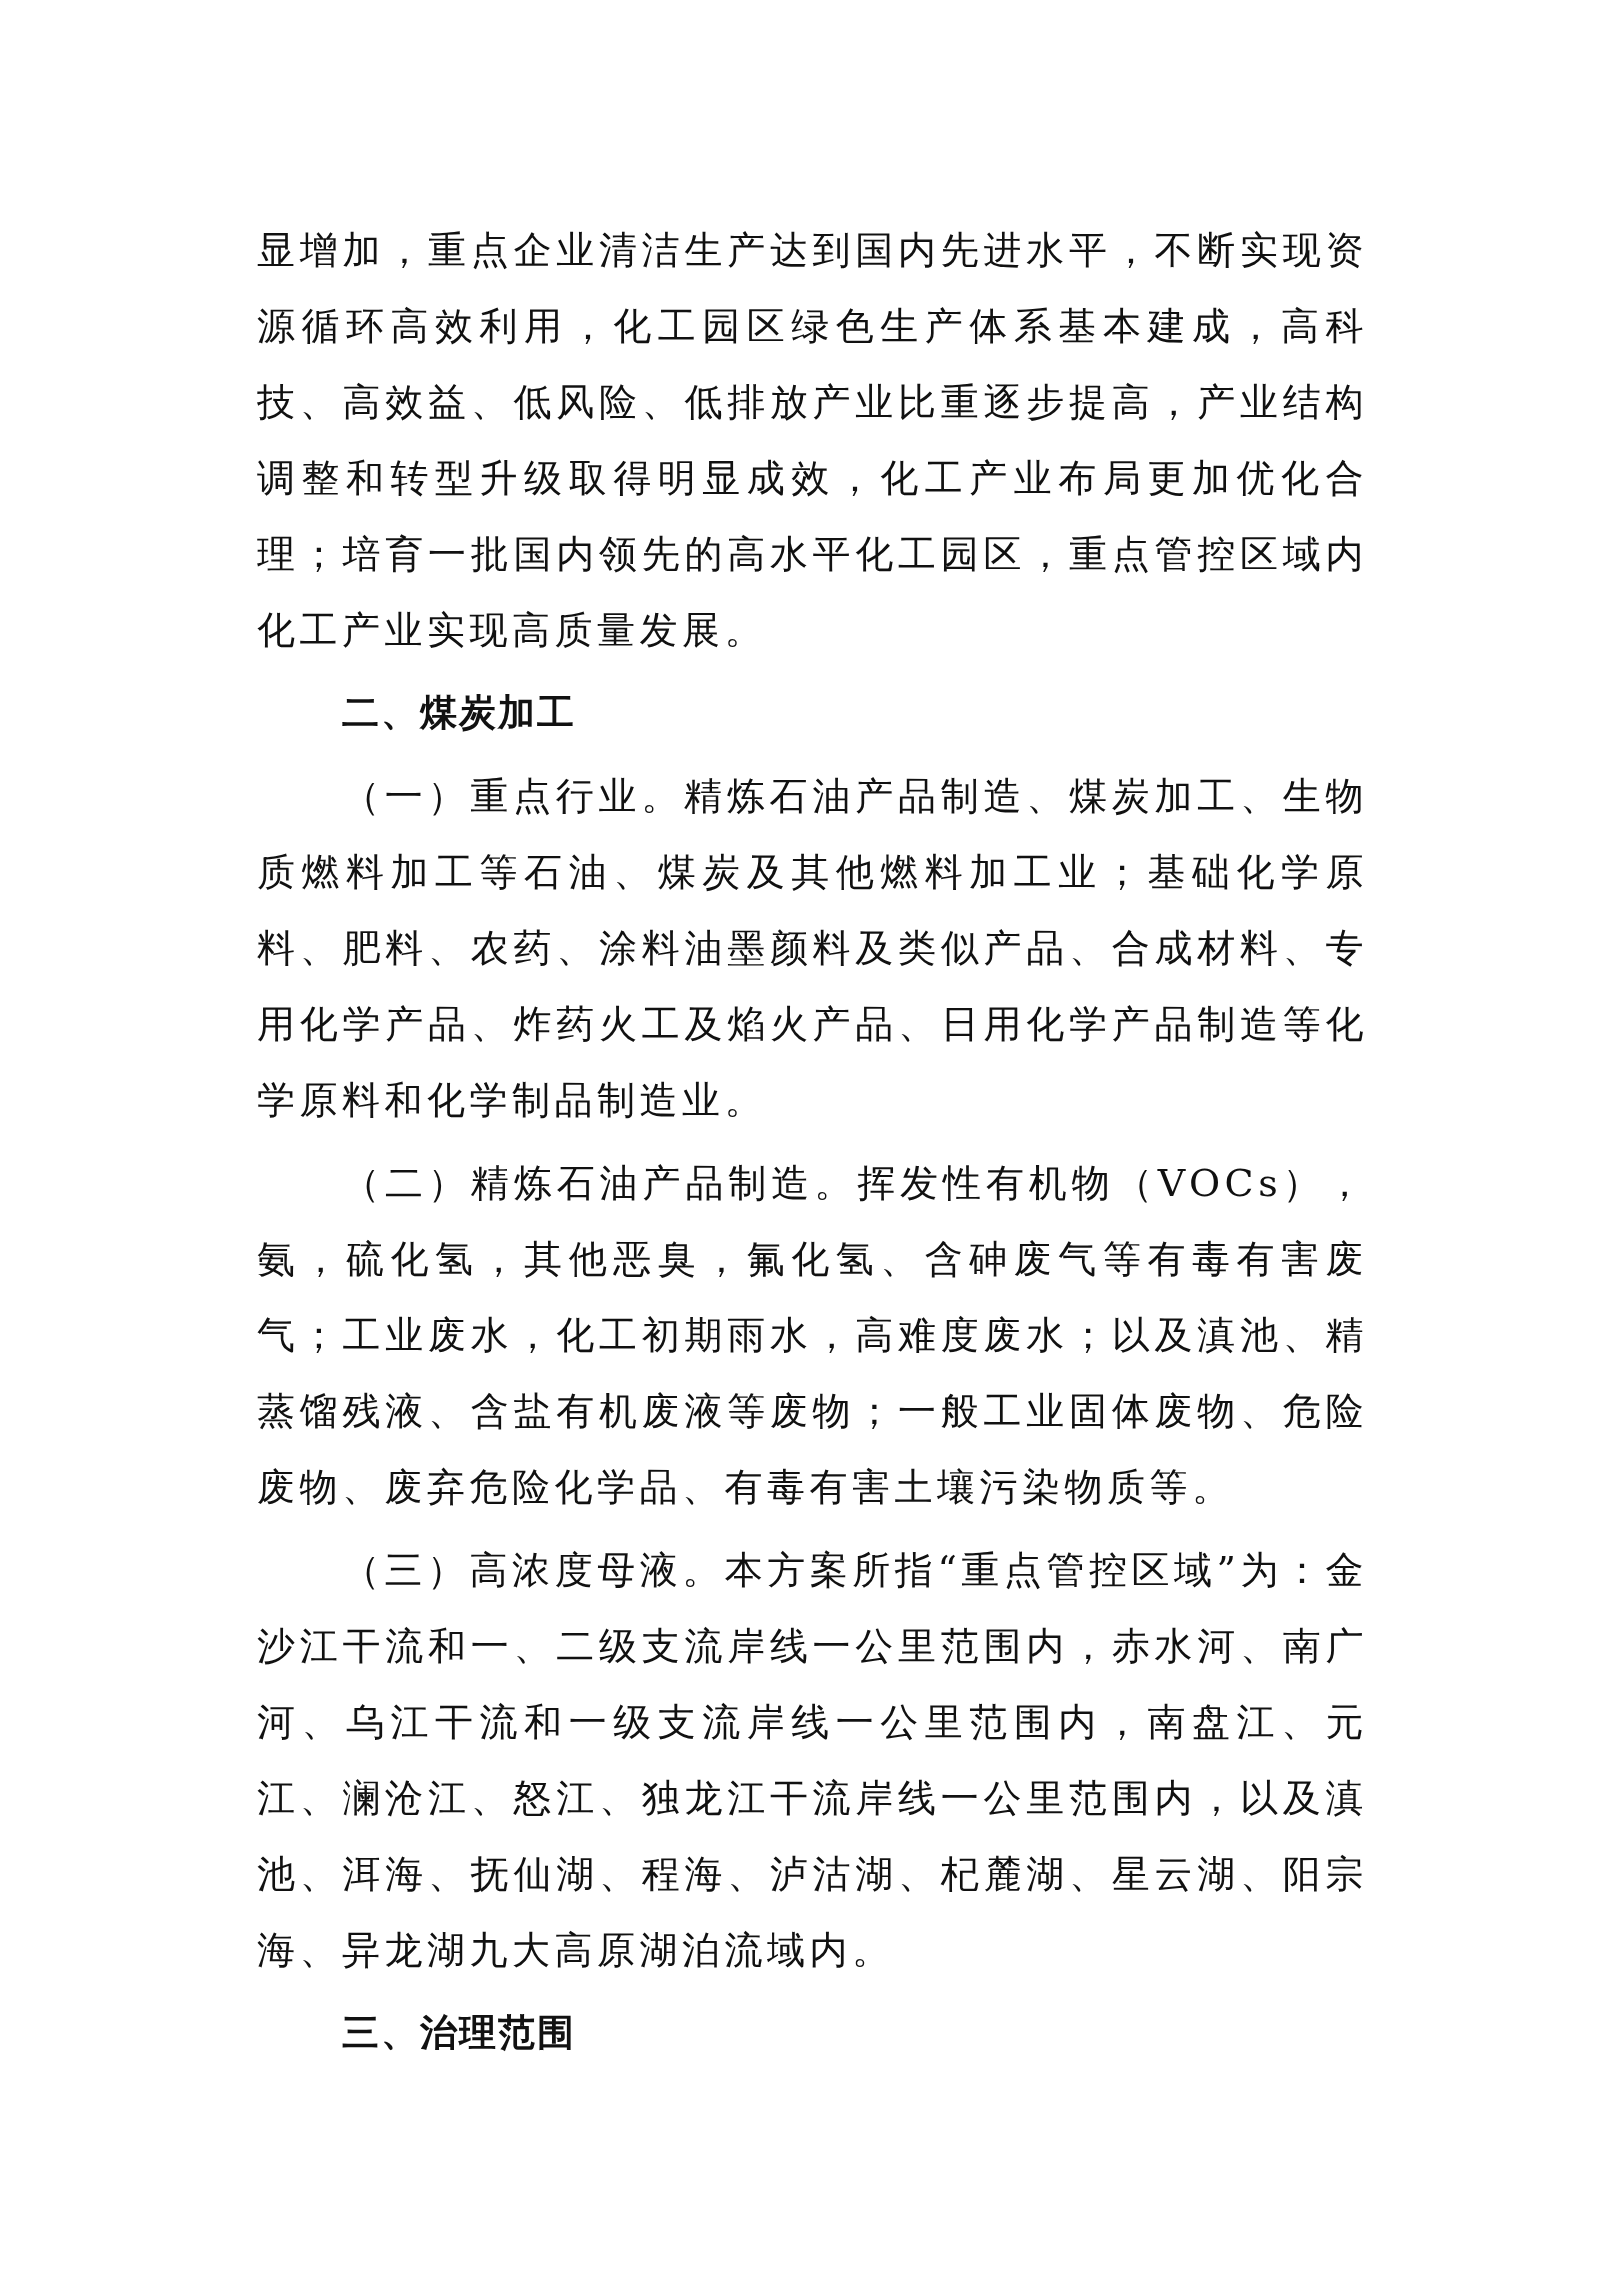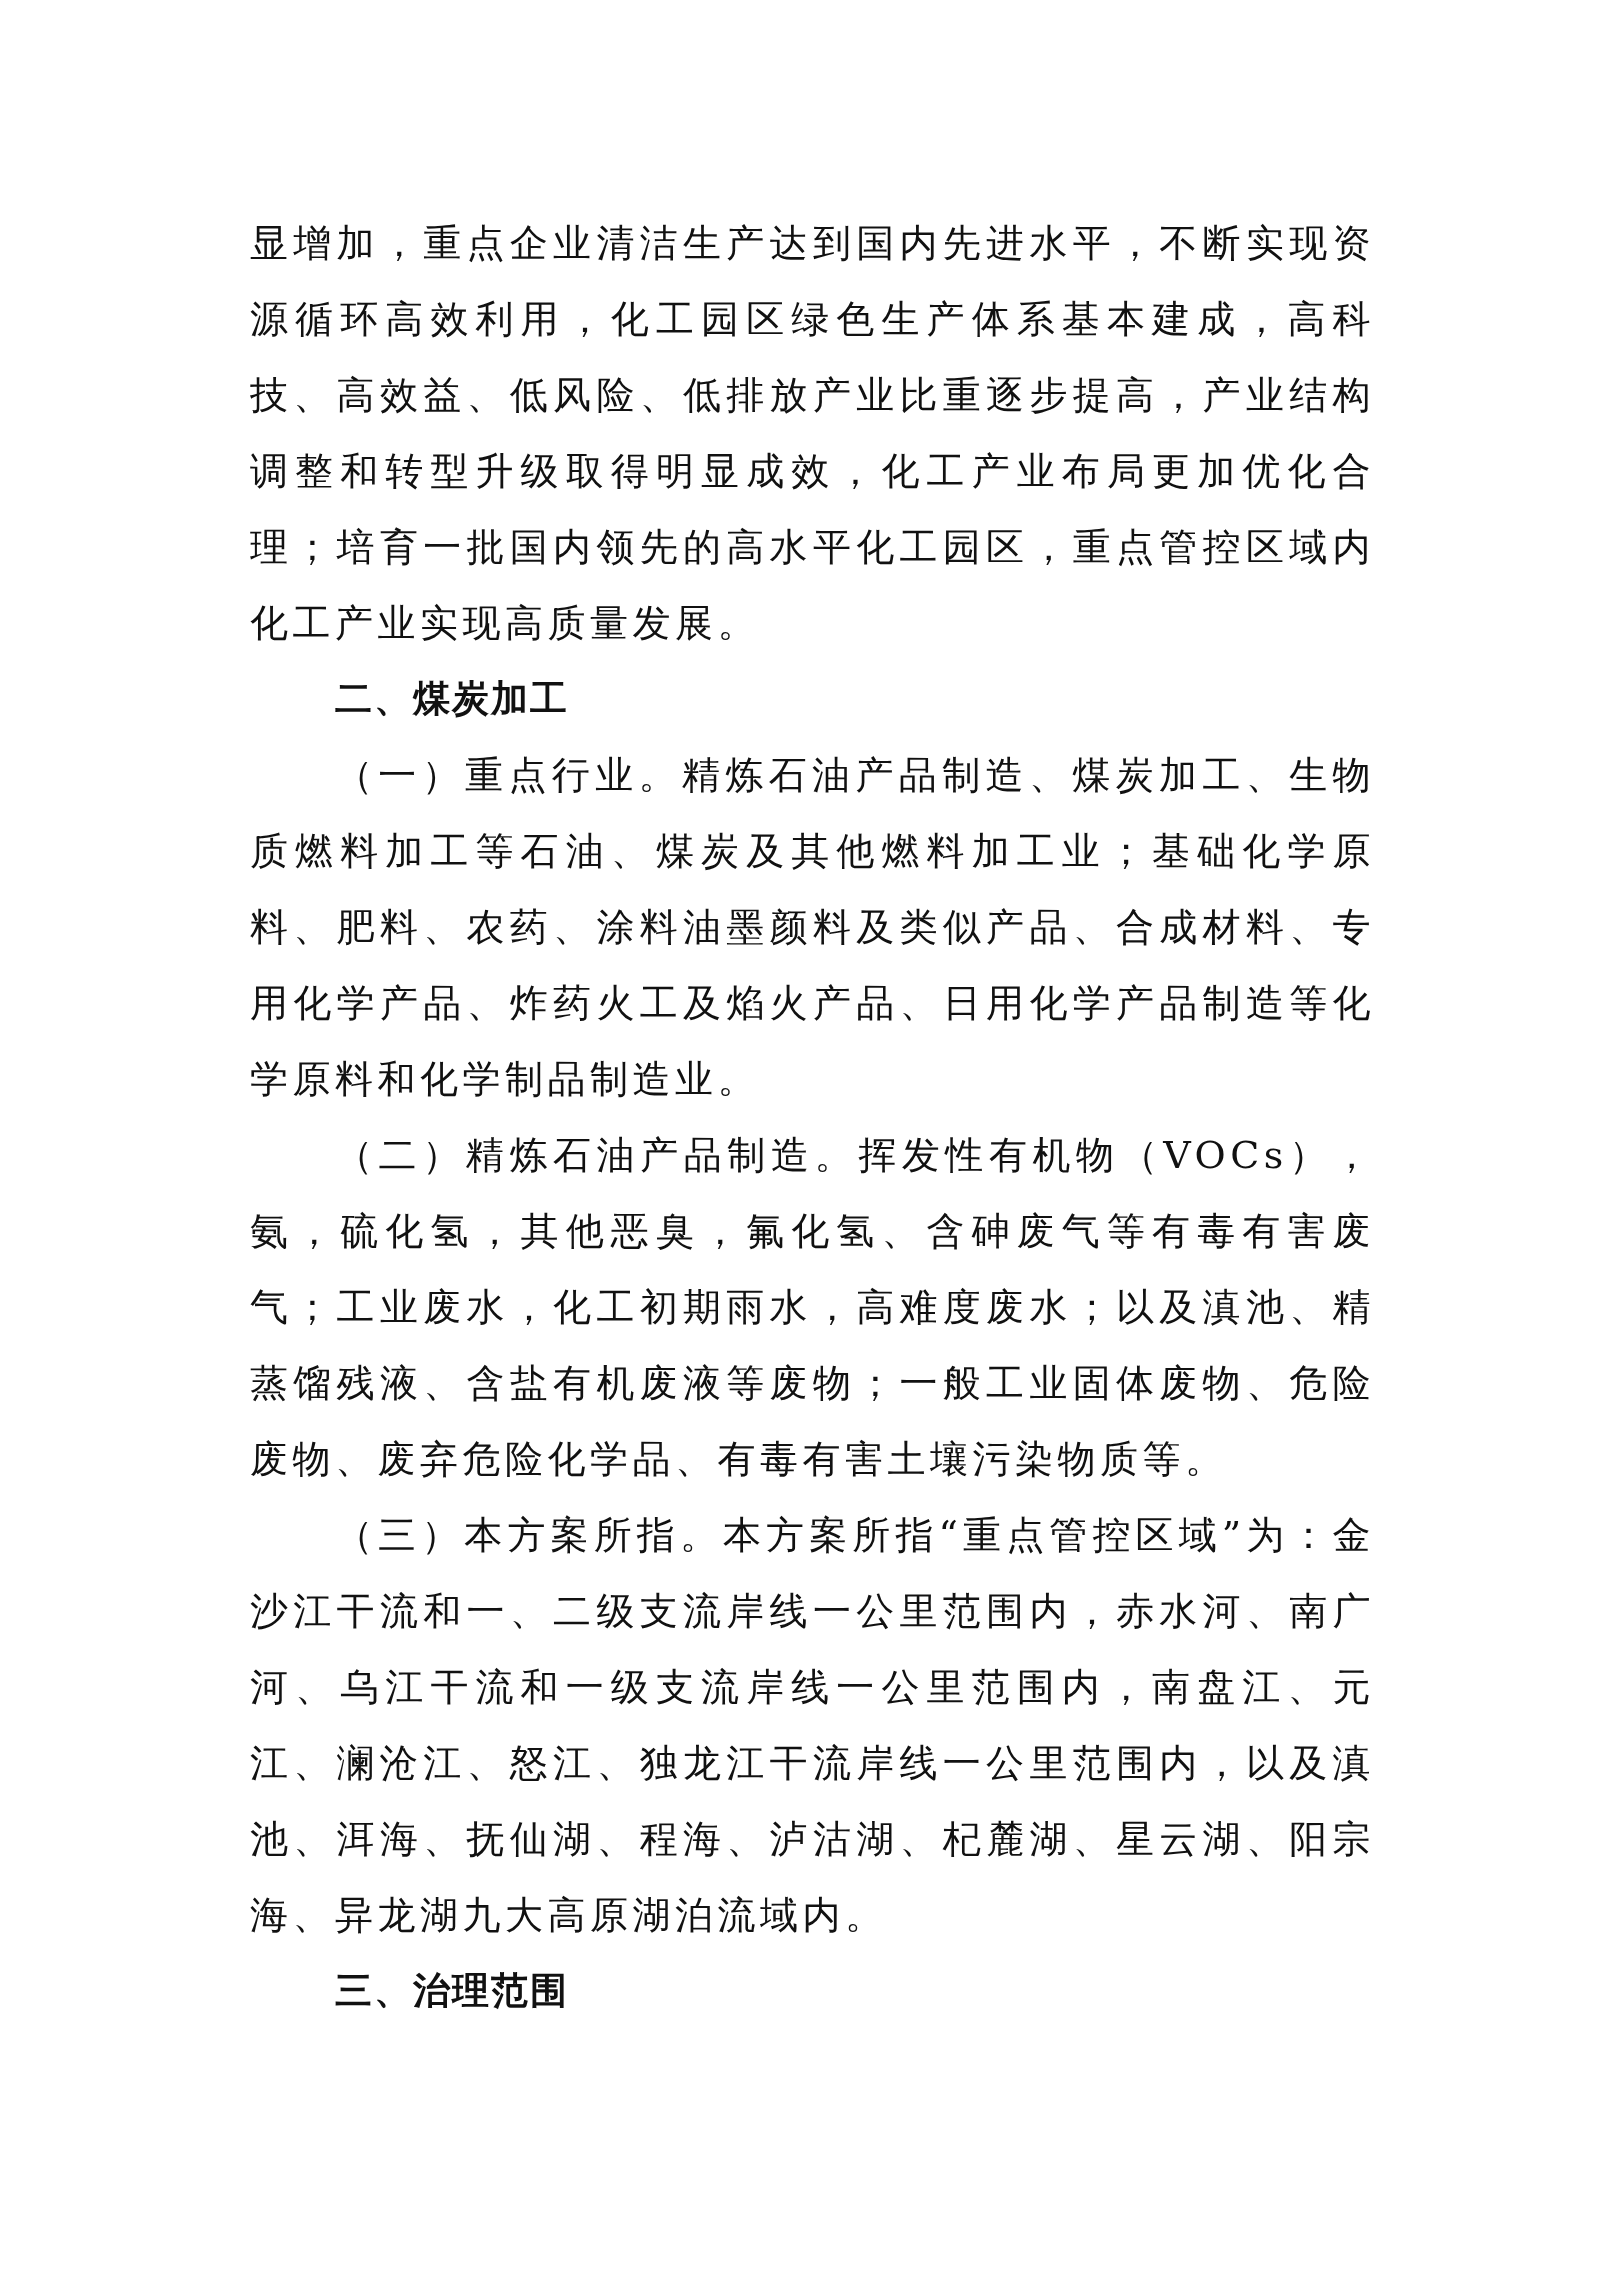--- a/index.html
+++ b/index.html
@@ -8,21 +8,21 @@
     position: absolute;
     left: 250px;
     top: 205px;
     width: 1125px;
     color: #111111;
     font-family: "DejaVu Serif", "Liberation Serif", serif;
     font-size: 38px;
     line-height: 76px;
     letter-spacing: 4.5px;
   }
-  .page p { margin: 0; text-align: justify; text-align-last: left; }
+  .page p { margin: 7px; text-align: justify; text-align-last: left; }
   .indent { text-indent: 85px; }
   .heading {
     font-family: "DejaVu Sans", "Liberation Sans", sans-serif;
     font-weight: bold;
     font-size: 37px;
     letter-spacing: 2px;
     text-indent: 85px;
   }
   .sub { font-weight: normal; }
 </style>
@@ -36,18 +36,18 @@
 
   <p class="indent">
     <span class="sub">（一）重点行业。</span><span>精炼石油产品制造、煤炭加工、生物质燃料加工等石油、煤炭及其他燃料加工业；基础化学原料、肥料、农药、涂料油墨颜料及类似产品、合成材料、专用化学产品、炸药火工及焰火产品、日用化学产品制造等化学原料和化学制品制造业。</span>
   </p>
 
   <p class="indent">
     <span class="sub">（二）精炼石油产品制造。</span><span>挥发性有机物（VOCs），氨，硫化氢，其他恶臭，氟化氢、含砷废气等有毒有害废气；工业废水，化工初期雨水，高难度废水；以及滇池、精蒸馏残液、含盐有机废液等废物；一般工业固体废物、危险废物、废弃危险化学品、有毒有害土壤污染物质等。</span>
   </p>
 
   <p class="indent">
-    <span class="sub">（三）本方案所指。</span><span>本方案所指“重点管控区域”为：金沙江干流和一、二级支流岸线一公里范围内，赤水河、南广河、乌江干流和一级支流岸线一公里范围内，南盘江、元江、澜沧江、怒江、独龙江干流岸线一公里范围内，以及滇池、洱海、抚仙湖、程海、泸沽湖、杞麓湖、星云湖、阳宗海、异龙湖九大高原湖泊流域内。</span>
+    <span class="sub">（三）高浓度母液。</span><span>本方案所指“重点管控区域”为：金沙江干流和一、二级支流岸线一公里范围内，赤水河、南广河、乌江干流和一级支流岸线一公里范围内，南盘江、元江、澜沧江、怒江、独龙江干流岸线一公里范围内，以及滇池、洱海、抚仙湖、程海、泸沽湖、杞麓湖、星云湖、阳宗海、异龙湖九大高原湖泊流域内。</span>
   </p>
 
   <p class="heading">三、治理范围</p>
 </div>
 
 
 </body></html>

